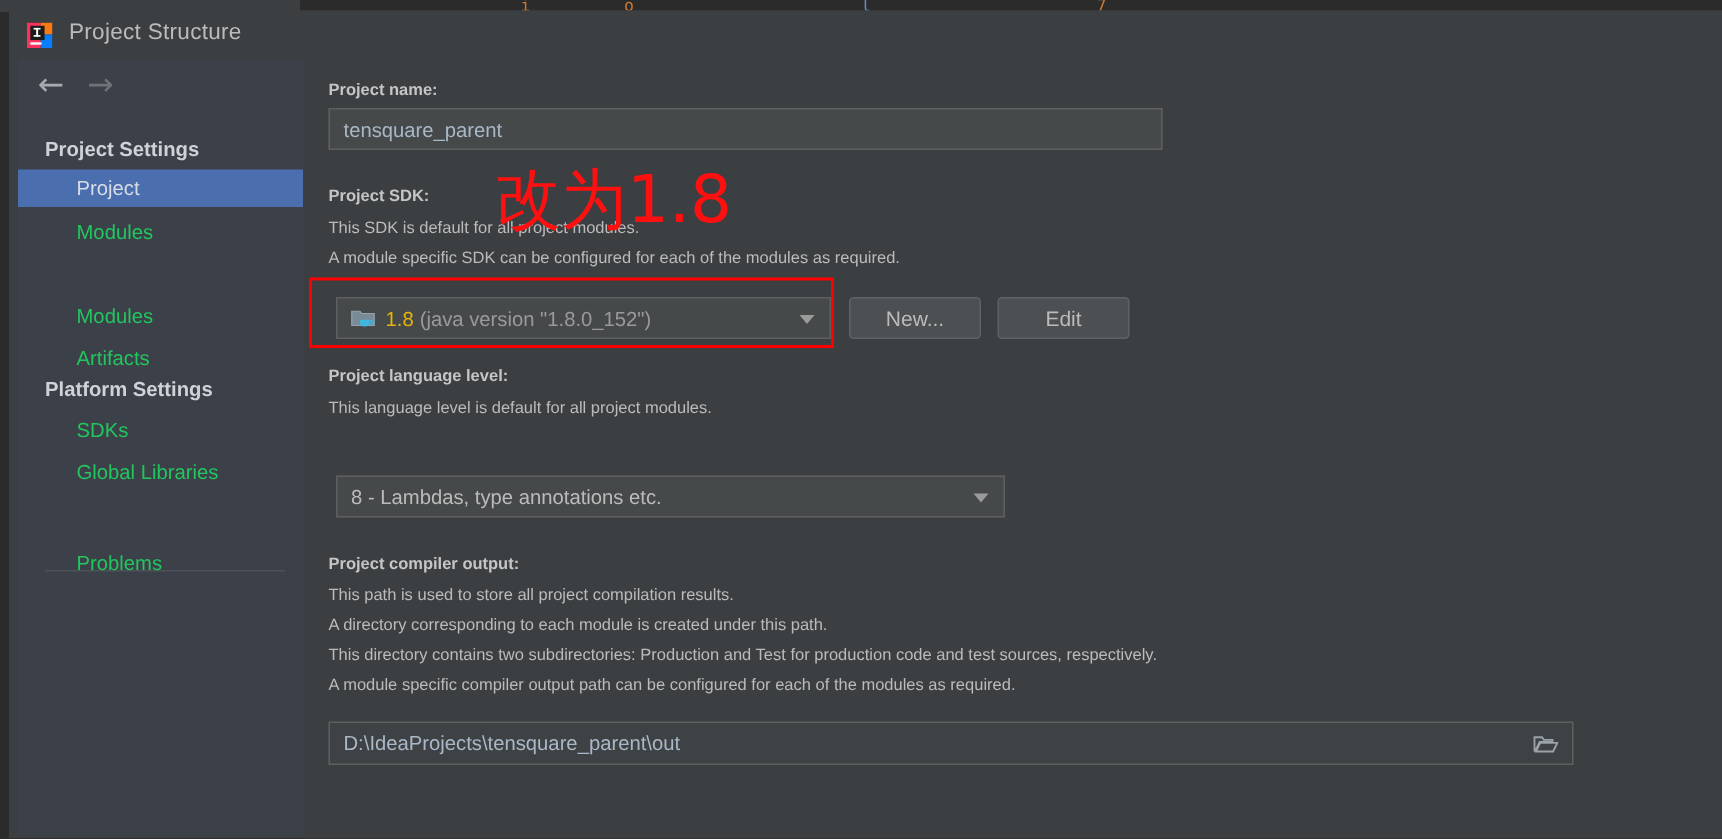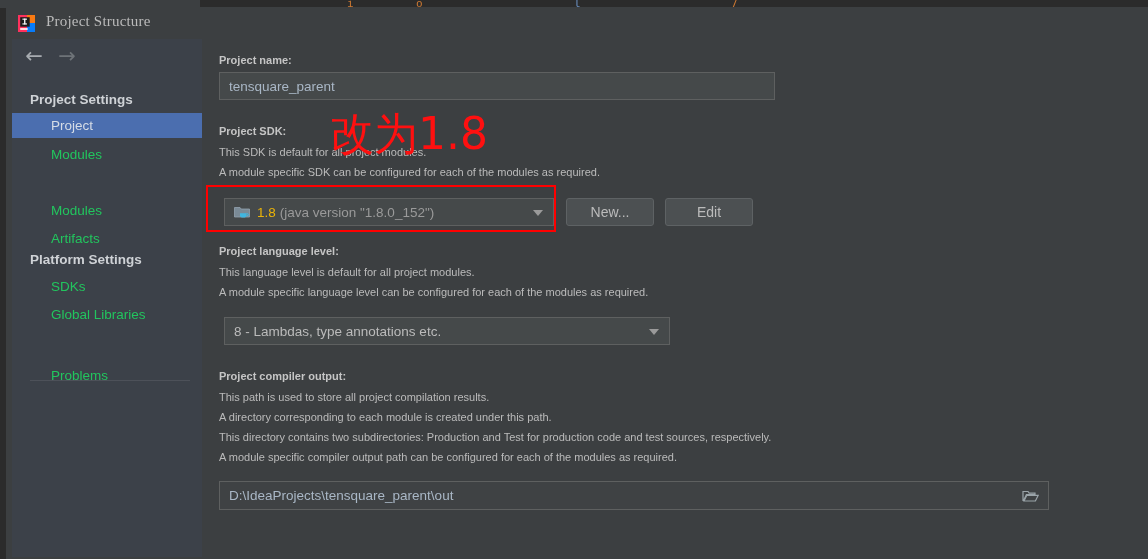--- a/index.html
+++ b/index.html
@@ -35,21 +35,20 @@
 
   
   .dialog {
     position: absolute; left: 6px; top: 7px;
     width: 1142px; height: 552px;
     background: #3c3f41;
   }
   .titlebar {
     position: absolute; left: 0; top: 0; width: 1142px; height: 32px;
     background: #3c3f41;
-    font-family: Liberation Serif, serif;
   }
   .app-icon {
     position: absolute; left: 12px; top: 8px; width: 17px; height: 17px;
   }
   .title-text {
     position: absolute; left: 40px; top: 6px;
     font-size: 15px; color: #bbbbbb;
     letter-spacing: .2px;
   }
 
@@ -230,21 +229,20 @@
         <span class="sdk-ver">1.8</span>
         <span class="sdk-detail">(java version "1.8.0_152")</span>
         <span class="arrow"></span>
       </div>
 
       <div class="btn" style="left:364px; top:159px; width:88px; height:28px">New...</div>
       <div class="btn" style="left:463px; top:159px; width:88px; height:28px">Edit</div>
 
       <div class="lbl bold" style="left:17px; top:206px">Project language level:</div>
       <div class="lbl" style="left:17px; top:227px">This language level is default for all project modules.</div>
-      <div class="lbl" style="left:17px; top:247px">A module specific language level can be configured for each of the modules as required.</div>
 
       <div class="combo" style="left:22px; top:278px; width:446px; height:28px">
         <span>8 - Lambdas, type annotations etc.</span>
         <span class="arrow"></span>
       </div>
 
       <div class="lbl bold" style="left:17px; top:331px">Project compiler output:</div>
       <div class="lbl" style="left:17px; top:352px">This path is used to store all project compilation results.</div>
       <div class="lbl" style="left:17px; top:372px">A directory corresponding to each module is created under this path.</div>
       <div class="lbl" style="left:17px; top:392px">This directory contains two subdirectories: Production and Test for production code and test sources, respectively.</div>

